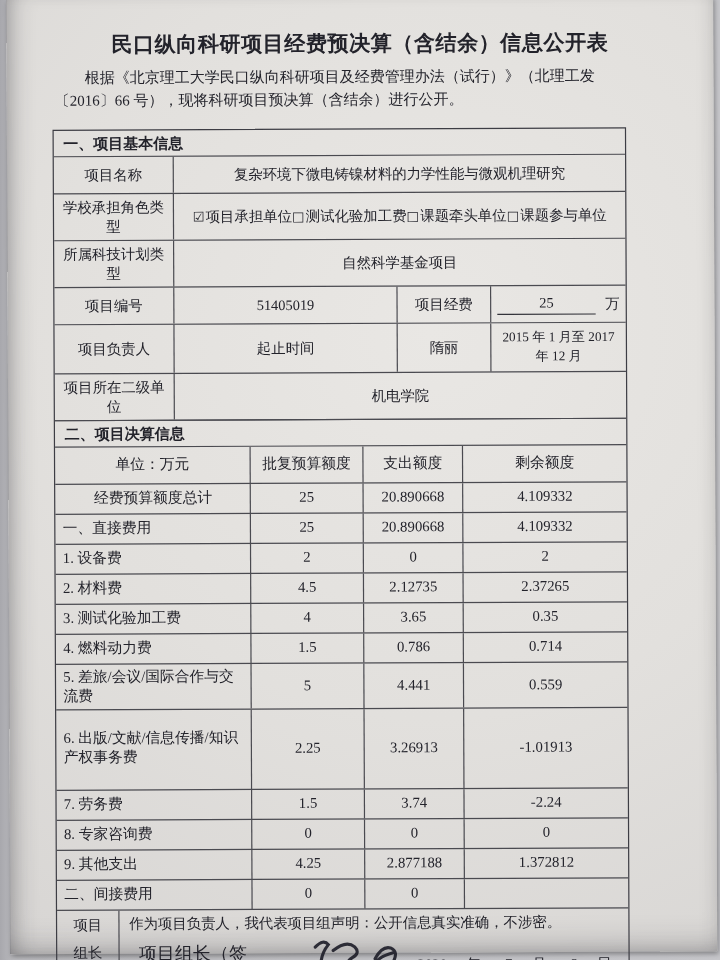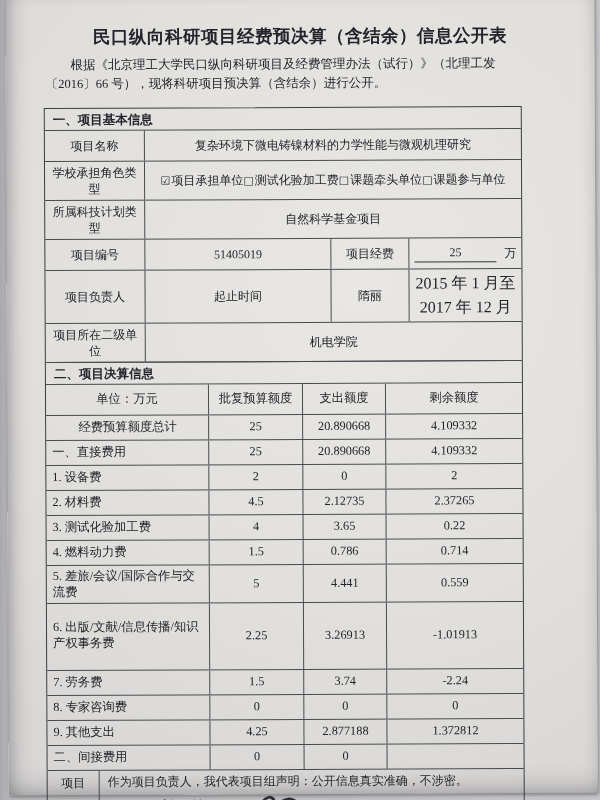--- a/index.html
+++ b/index.html
@@ -50,21 +50,21 @@
   }
   .cell:last-child{border-right:none;}
   .mh30{min-height:30px}.mh38{min-height:38px}
   .mh32{min-height:30px}.mh42{min-height:40px}.mh40{min-height:38px}
   .opt-box{font-family:"DejaVu Sans",sans-serif;font-size:11px;margin-right:1px;}
   .opt{white-space:nowrap;}
   .fund-num{
     display:inline-block;min-width:74px;text-align:center;
     border-bottom:1px solid #33333a;padding:0 4px 1px 4px;margin-right:8px;
   }
-  .period{font-size:16px;line-height:1.5;}
+  .period{font-size:11px;line-height:1.5;}
   
   .bhead,.brow{display:grid;grid-template-columns:163px 94px 83px 1fr;border-bottom:1px solid #4a4a50;}
   .bhead > div,.brow > div{
     border-right:1px solid #4a4a50;display:flex;align-items:center;justify-content:center;
     padding:2px 5px;line-height:1.3;text-align:center;
   }
   .bhead > div:last-child,.brow > div:last-child{border-right:none;}
   .bhead > div{min-height:26px;font-size:12.3px;}
   .brow > div{min-height:20px;font-size:12.3px;}
   .brow .bl{justify-content:flex-start;text-align:left;padding-left:6px;}
@@ -174,21 +174,21 @@
         <div class="brow">
           <div class="bl">2. 材料费</div>
           <div class="bc">4.5</div>
           <div class="bc">2.12735</div>
           <div class="bc">2.37265</div>
         </div>
         <div class="brow">
           <div class="bl">3. 测试化验加工费</div>
           <div class="bc">4</div>
           <div class="bc">3.65</div>
-          <div class="bc">0.22</div>
+          <div class="bc">0.35</div>
         </div>
         <div class="brow">
           <div class="bl">4. 燃料动力费</div>
           <div class="bc">1.5</div>
           <div class="bc">0.786</div>
           <div class="bc">0.714</div>
         </div>
         <div class="brow tall">
           <div class="bl">5. 差旅/会议/国际合作与交流费</div>
           <div class="bc">5</div>

